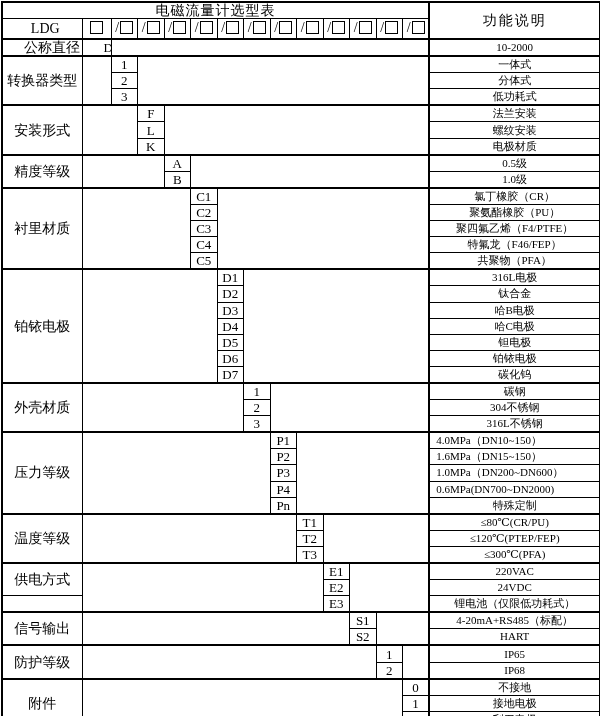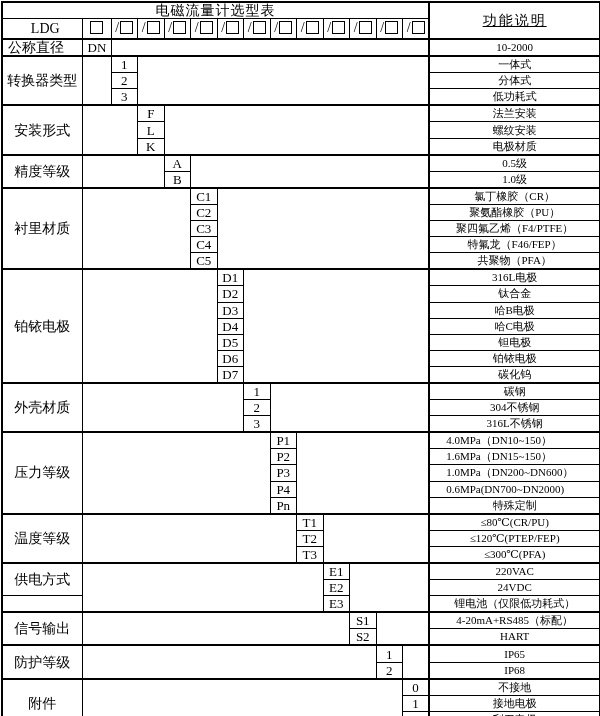--- a/index.html
+++ b/index.html
@@ -6,27 +6,27 @@
   body{width:600px;height:716px;overflow:hidden;font-family:"Liberation Serif","DejaVu Serif",serif;color:#000;}
   .wrap{padding:1px 0 0 1px;}
   table{border-collapse:collapse;table-layout:fixed;width:598px;border:2px solid #000;}
   td{border:1px solid #000;padding:0;height:15.1px;line-height:15px;text-align:center;vertical-align:middle;
      font-size:13px;white-space:nowrap;overflow:hidden;}
   tr.bt > td{border-top:2px solid #000;}
   .bl2{border-left:2px solid #000;}
   .r-title td{height:15px;}
   .r-boxes td{height:19px;}
   .title{font-size:14px;letter-spacing:1px;}
-  .fhead{font-size:14px;letter-spacing:2px;text-decoration:underline;}
+  .fhead{font-size:14px;letter-spacing:2px;}
   .label{font-size:14px;}
   .lft{text-align:center;padding-left:6px;}
-  .lft2{text-align:left;padding-left:5px;margin-left:22px;}
+  .lft2{text-align:left;padding-left:21px;margin-left:22px;}
   .code{font-size:13px;}
   .desc{font-size:11px;}
-  .pl{text-align:left;padding-left:16px;}
+  .pl{text-align:left;padding-left:6px;}
   .box{display:inline-block;width:11px;height:11px;border:1px solid #000;vertical-align:-1px;background:#fff;}
   .slash{display:inline-block;margin-right:1px;font-size:14px;transform:translateY(-1px);}
 </style>
 </head>
 <body>
 
 <div class="wrap">
 <table>
   <colgroup>
     <col style="width:80px">

